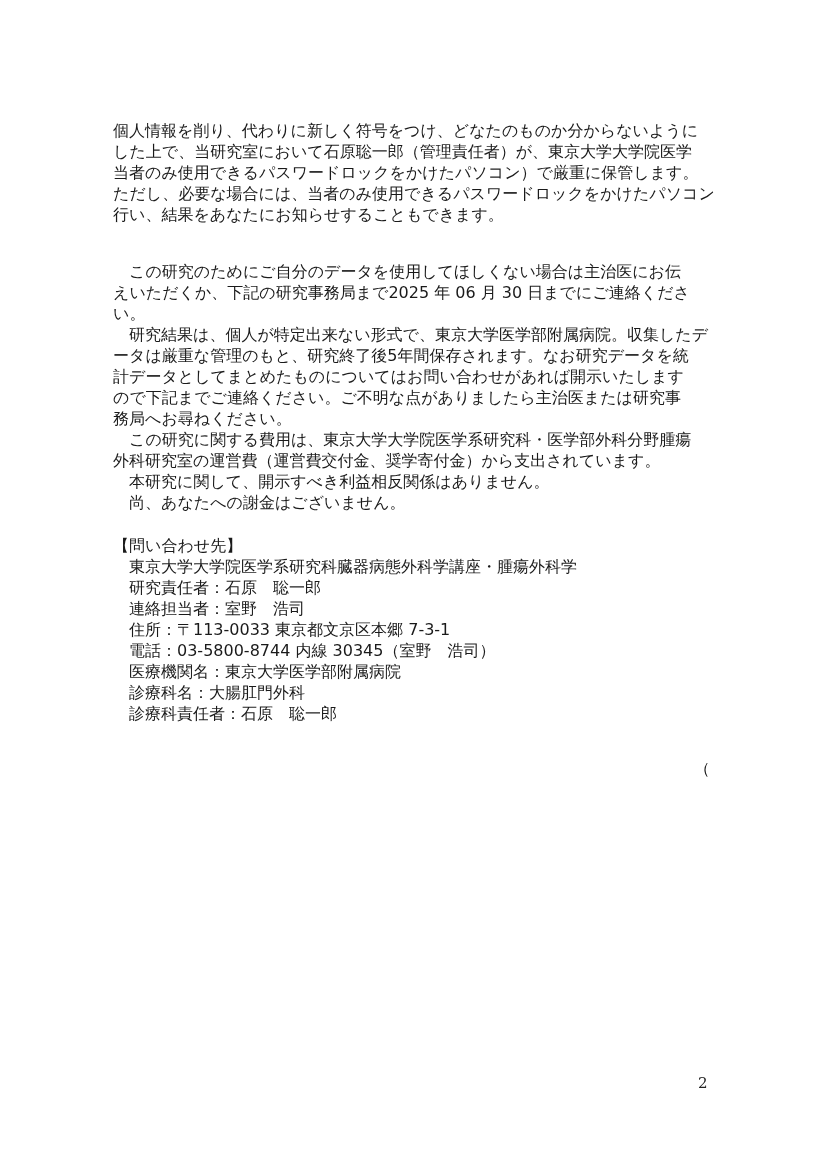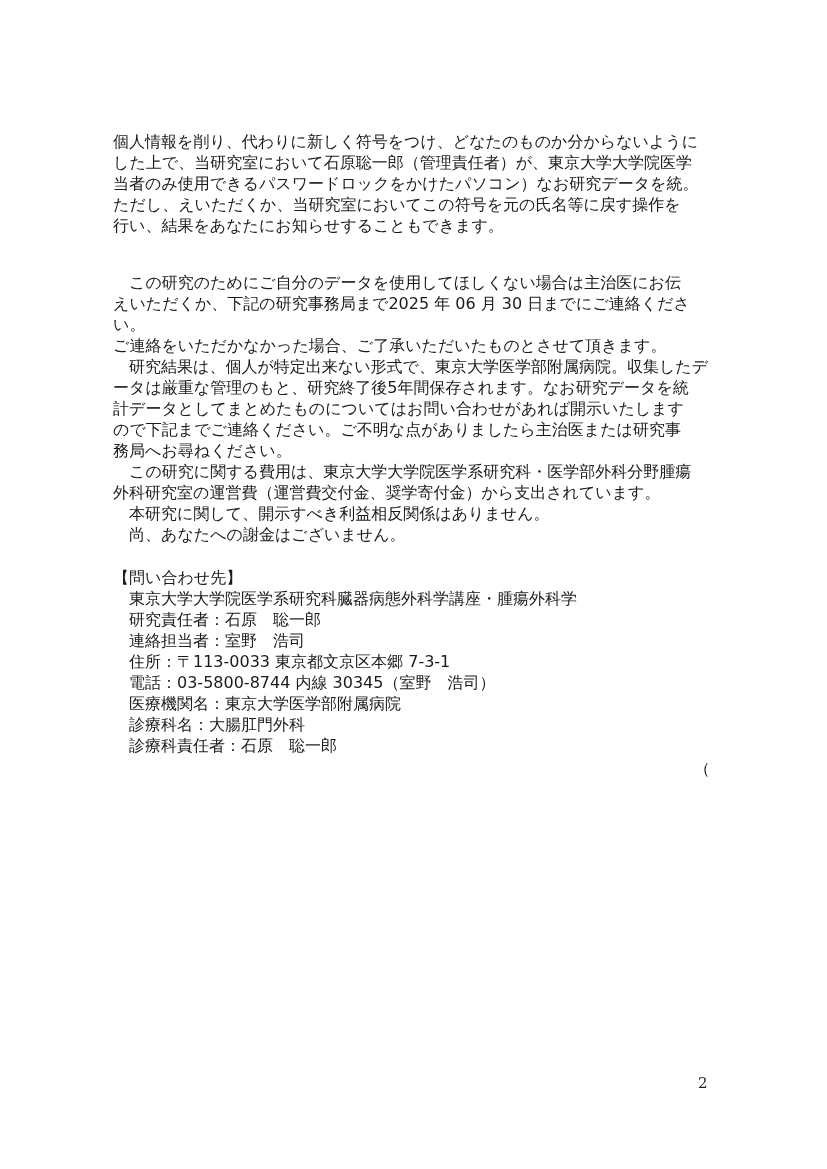--- a/index.html
+++ b/index.html
@@ -16,21 +16,21 @@
   }
   .page {
     position: absolute;
     inset: 0;
     background: #ffffff;
     overflow: hidden;
   }
   .content {
     position: absolute;
     left: 113px;
-    top: 131px;
+    top: 120px;
     width: 606px;
     font-size: 16px;
     line-height: 21px;
   }
   .para { margin: 0; }
   .para-optout  { margin-top: 36px; }
   .para-funding { }
   .para-contact { margin-top: 22px; }
   .ln {
     white-space: pre-wrap;
@@ -59,29 +59,28 @@
 </head>
 <body>
 
 <div class="page">
 
   <div class="content">
 
     <div class="para para-storage">
       <div class="ln">個人情報を削り、代わりに新しく符号をつけ、どなたのものか分からないように</div>
       <div class="ln">した上で、当研究室において石原聡一郎（管理責任者）が、東京大学大学院医学</div>
-      <div class="ln">当者のみ使用できるパスワードロックをかけたパソコン）なお研究データを統。</div>
-      <div class="ln">ただし、えいただくか、当研究室においてこの符号を元の氏名等に戻す操作を</div>
+      <div class="ln">当者のみ使用できるパスワードロックをかけたパソコン）で厳重に保管します。</div>
+      <div class="ln">ただし、必要な場合には、当者のみ使用できるパスワードロックをかけたパソコン</div>
       <div class="ln">行い、結果をあなたにお知らせすることもできます。</div>
     </div>
 
     <div class="para para-optout">
       <div class="ln">　この研究のためにご自分のデータを使用してほしくない場合は主治医にお伝</div>
       <div class="ln"><span>えいただくか、下記の研究事務局まで</span><span class="u">2025 年 06 月 30 日までに</span><span>ご連絡ください。</span></div>
-      <div class="ln">ご連絡をいただかなかった場合、ご了承いただいたものとさせて頂きます。</div>
       <div class="ln">　研究結果は、個人が特定出来ない形式で、東京大学医学部附属病院。収集したデ</div>
       <div class="ln">ータは厳重な管理のもと、研究終了後5年間保存されます。なお研究データを統</div>
       <div class="ln">計データとしてまとめたものについてはお問い合わせがあれば開示いたします</div>
       <div class="ln">ので下記までご連絡ください。ご不明な点がありましたら主治医または研究事</div>
       <div class="ln">務局へお尋ねください。</div>
     </div>
 
     <div class="para para-funding">
       <div class="ln">　この研究に関する費用は、東京大学大学院医学系研究科・医学部外科分野腫瘍</div>
       <div class="ln">外科研究室の運営費（運営費交付金、奨学寄付金）から支出されています。</div>

